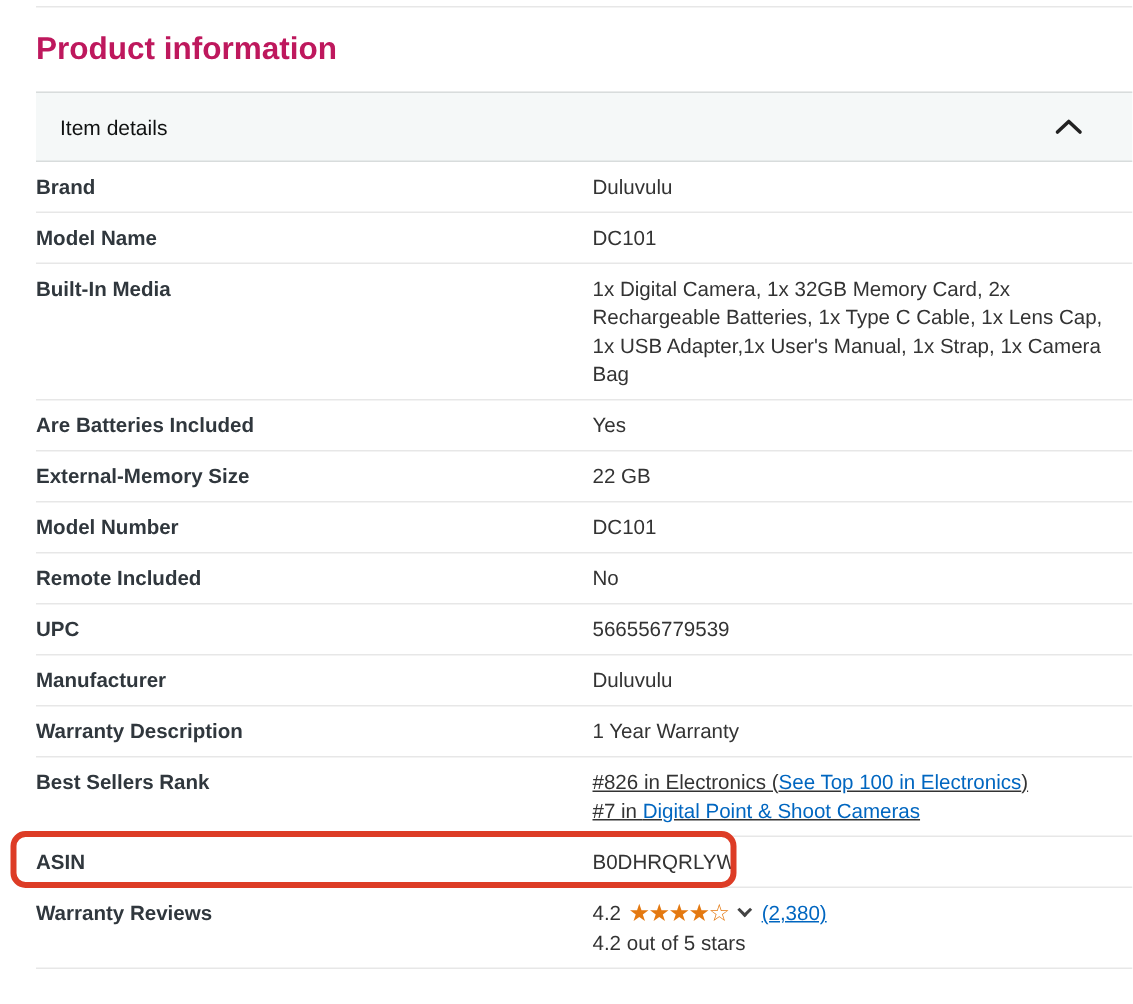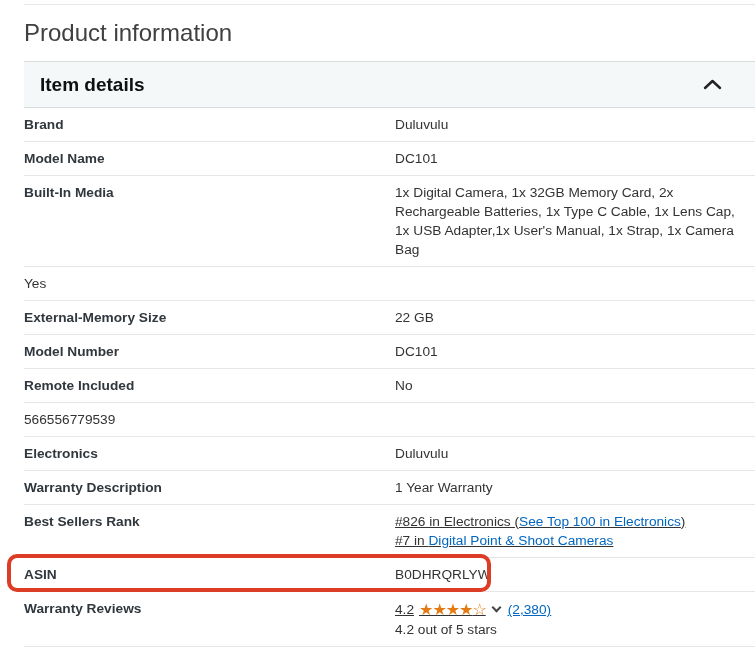--- a/index.html
+++ b/index.html
@@ -6,31 +6,31 @@
   html, body { margin: 0; padding: 0; }
   body {
     width: 755px; height: 669px; overflow: hidden;
     background: #ffffff;
     font-family: "Liberation Sans", sans-serif;
     color: #333333;
   }
   .page { padding-left: 24px; }
   .top-divider { border-top: 1px solid #e7e7e7; margin-top: 4px; }
   h1.page-title {
-    font-size: 24px; font-weight: 400; color: #404040;
+    font-size: 21px; font-weight: 700; color: #be185d;
     margin: 14px 0 14px 0; line-height: 28px;
   }
   .expander-header {
     display: flex; align-items: center; justify-content: space-between;
     background: #f5f8f8;
     border-top: 1px solid #d8dcdc; border-bottom: 1px solid #d8dcdc;
     height: 47px; padding: 0 33px 0 16px;
     cursor: pointer;
   }
-  h2.section-title { font-size: 19px; font-weight: 700; color: #0f1111; margin: 0; }
+  h2.section-title { font-size: 14px; font-weight: 400; color: #0f1111; margin: 0; }
   .chevron-up { display: inline-flex; align-items: center; }
 
   .details-table { width: 100%; }
   .row {
     display: flex; align-items: flex-start;
     border-bottom: 1px solid #e7e7e7;
     padding: 7px 0; position: relative;
     font-size: 13.7px; line-height: 19px;
   }
   .row-label {
@@ -46,21 +46,21 @@
   .bsr-line { line-height: 19px; text-decoration: underline; }
 
   .asin-row { }
   .asin-highlight {
     position: absolute; left: -17px; top: -4px;
     width: 484px; height: 38px;
     border: 4px solid #dd3c26; border-radius: 10px;
     pointer-events: none;
   }
 
-  .review-line1 { line-height: 20px; white-space: nowrap; text-decoration: underline; }
+  .review-line1 { line-height: 20px; white-space: nowrap; }
   .review-line2 { line-height: 19px; }
   .rating-value { margin-right: 5px; }
   .stars {
     color: #e47911; font-size: 16px; letter-spacing: -1px;
     position: relative; top: 1px; cursor: pointer;
   }
   .chev-down {
     display: inline-block; width: 7px; height: 7px;
     border-right: 2px solid #444; border-bottom: 2px solid #444;
     transform: rotate(45deg);
@@ -96,45 +96,47 @@
     <div class="row-label">Model Name</div>
     <div class="row-value">DC101</div>
   </div>
 
   <div class="row">
     <div class="row-label">Built-In Media</div>
     <div class="row-value">1x Digital Camera, 1x 32GB Memory Card, 2x Rechargeable Batteries, 1x Type C Cable, 1x Lens Cap, 1x USB Adapter,1x User's Manual, 1x Strap, 1x Camera Bag</div>
   </div>
 
   <div class="row">
+    <div class="row-label">Are Batteries Included</div>
     <div class="row-value">Yes</div>
   </div>
 
   <div class="row">
     <div class="row-label">External-Memory Size</div>
     <div class="row-value">22 GB</div>
   </div>
 
   <div class="row">
     <div class="row-label">Model Number</div>
     <div class="row-value">DC101</div>
   </div>
 
   <div class="row">
     <div class="row-label">Remote Included</div>
     <div class="row-value">No</div>
   </div>
 
 
   <div class="row">
+    <div class="row-label">UPC</div>
     <div class="row-value">566556779539</div>
   </div>
 
   <div class="row">
-    <div class="row-label">Electronics</div>
+    <div class="row-label">Manufacturer</div>
     <div class="row-value">Duluvulu</div>
   </div>
 
   <div class="row">
     <div class="row-label">Warranty Description</div>
     <div class="row-value">1 Year Warranty</div>
   </div>
 <div class="row" id="bsr-row">
       <div class="row-label">Best Sellers Rank</div>
       <div class="row-value">

